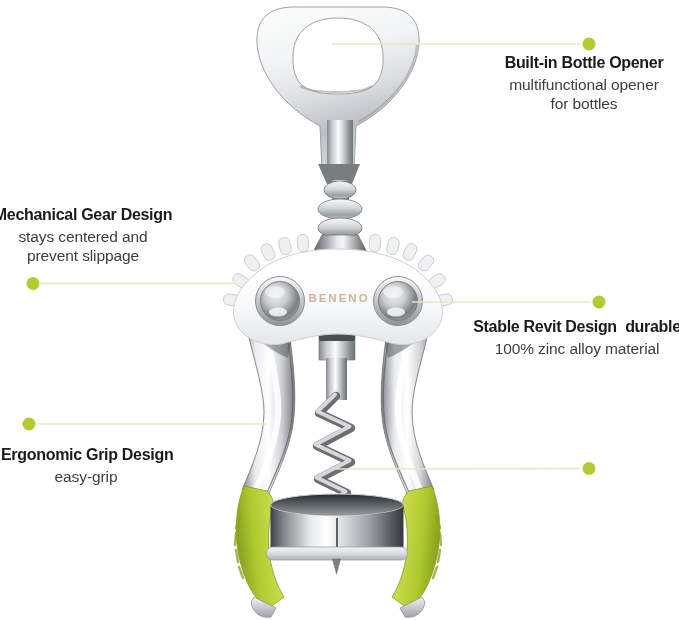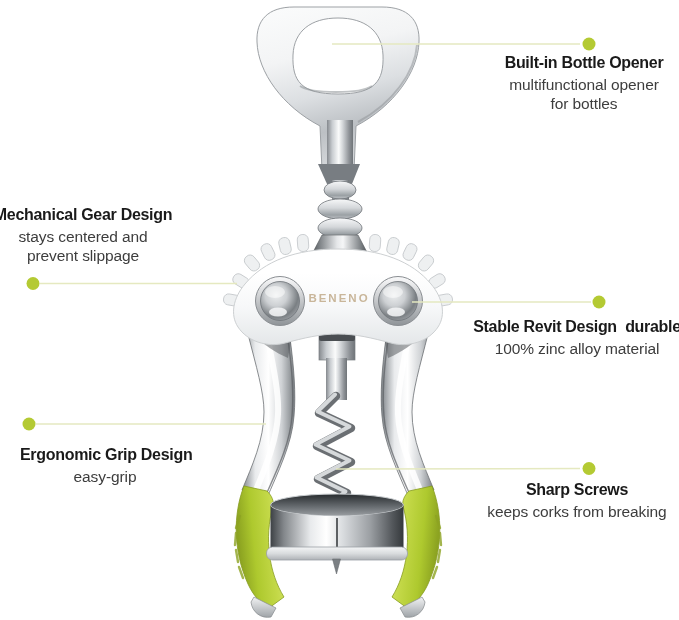--- a/index.html
+++ b/index.html
@@ -7,21 +7,21 @@
   .stage{position:relative;width:679px;height:620px;background:#ffffff;}
   svg.art{position:absolute;left:0;top:0;width:679px;height:620px;}
   .callout{position:absolute;text-align:center;}
   .callout h3{margin:0;font-size:16px;font-weight:bold;line-height:21px;letter-spacing:-0.3px;
               color:#1a1a1a;white-space:pre;}
   .callout p{margin:0;font-size:15.5px;line-height:19px;color:#3d3d3d;letter-spacing:-0.1px;}
   .callout .sp{height:2px;}
   #co-bottle{left:484px;top:52px;width:200px;}
   #co-gear{left:-7px;top:204px;width:180px;}
   #co-rivet{left:470px;top:316px;width:214px;}
-  #co-grip{left:12px;top:444px;width:170px;padding-left:8px;}
+  #co-grip{left:1px;top:444px;width:170px;}
   #co-screws{left:477px;top:479px;width:200px;}
 </style>
 </head>
 <body>
 
 <div class="stage">
 
   <svg class="art" viewBox="0 0 679 620">
     <defs>
       <linearGradient id="chromeTopG" x1="0" y1="0" x2="0.25" y2="1">
@@ -256,19 +256,14 @@
     <div class="sp"></div>
     <p>100% zinc alloy material</p>
   </div>
 
   <div class="callout" id="co-grip">
     <h3>Ergonomic Grip Design</h3>
     <div class="sp"></div>
     <p>easy-grip</p>
   </div>
 
-  <div class="callout" id="co-screws">
-    <h3>Sharp Screws</h3>
-    <div class="sp"></div>
-    <p>keeps corks from breaking</p>
-  </div>
 
 </div>
 
 </body></html>

